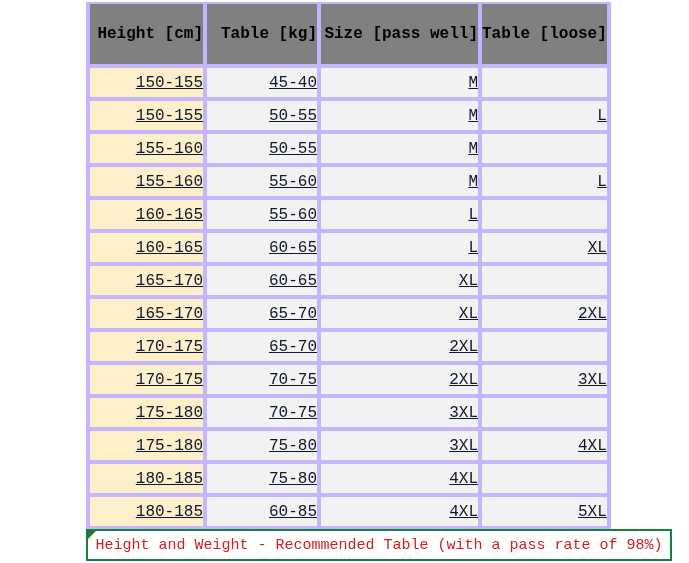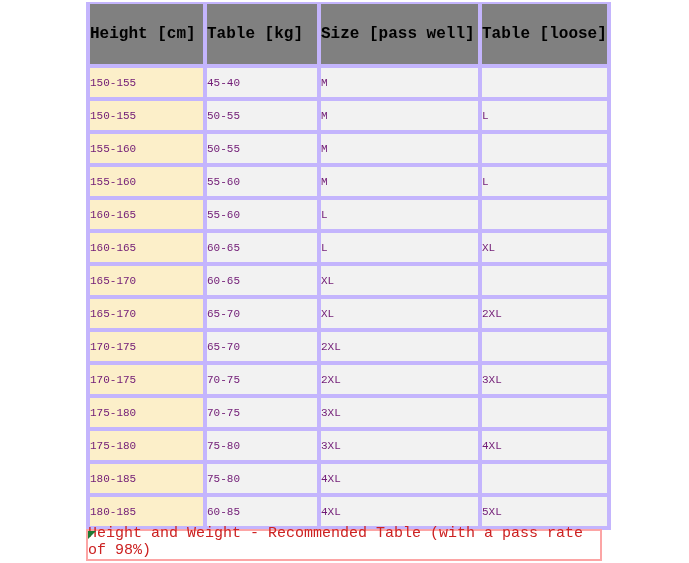--- a/index.html
+++ b/index.html
@@ -21,58 +21,59 @@
   }
   table.size-table {
     position: absolute;
     left: 86px;
     top: 2px;
     border-collapse: collapse;
     table-layout: fixed;
   }
   table.size-table th, table.size-table td {
     border: 4px solid #c4b5fd;
-    text-align: left;
+    text-align: right;
     vertical-align: middle;
     padding: 0;
     overflow: hidden;
     white-space: nowrap;
   }
   table.size-table th {
     background: #808080;
     color: #000000;
     font-weight: bold;
     font-size: 16px;
     height: 63px;
     border-top-width: 2px;
   }
   table.size-table td {
     height: 33px;
-    font-size: 11px;
-    color: #701a75;
+    font-size: 16px;
+    color: #0f172a;
     background: #F2F2F2;
+    text-decoration: underline;
   }
   table.size-table td.height-col {
     background: #FCEFC9;
   }
   .col-height { width: 117px; }
   .col-weight { width: 114px; }
   .col-fit    { width: 161px; }
   .col-loose  { width: 121px; }
 
   .caption-bar {
     position: absolute;
     left: 86px;
     top: 529px;
-    width: 516px;
+    width: 586px;
     height: 32px;
     background: #FFFFFF;
-    border: 2px solid #fca5a5;
+    border: 2px solid #15803d;
     display: flex;
-    align-items: flex-end;
+    align-items: center;
     justify-content: center;
   }
   .caption-text {
     color: #CC2222;
     font-size: 15px;
     letter-spacing: 0px;
   }
   .corner-triangle {
     position: absolute;
     left: 0;

